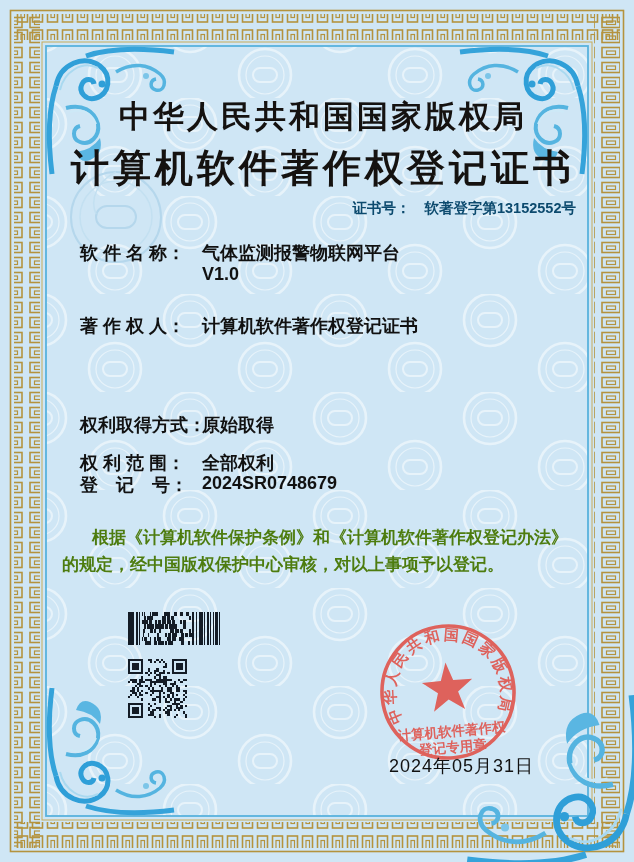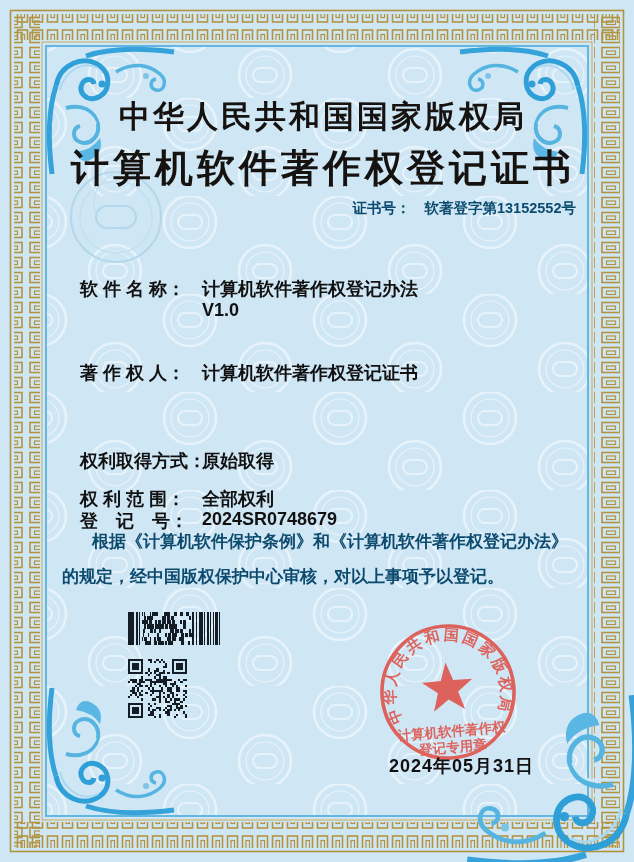--- a/index.html
+++ b/index.html
@@ -9,26 +9,26 @@
     font-family:"Liberation Sans","DejaVu Sans",sans-serif;
     padding-left:12px;
   }
   .layer{position:absolute;left:0;top:0;pointer-events:none;}
   .title{position:absolute;left:0;width:100%;text-align:center;color:#151210;
     font-family:"Liberation Serif","DejaVu Serif",serif;font-weight:700;}
   .t1{top:96px;font-size:31px;letter-spacing:3px;}
   .t2{top:143px;font-size:38px;letter-spacing:4px;}
   .certno{position:absolute;top:199px;right:70px;font-size:14.5px;font-weight:700;color:#0c4a6e;}
   .certno .lab{margin-right:14px;}
-  .row{position:absolute;left:80px;height:24px;font-size:18px;font-weight:700;color:#111;white-space:nowrap;margin-top:36px;}
+  .row{position:absolute;left:80px;height:24px;font-size:18px;font-weight:700;color:#111;white-space:nowrap;}
   .row .lab{display:inline-block;width:122px;white-space:pre;}
   .row .val{position:absolute;left:122px;top:0;white-space:pre;}
   .statement{position:absolute;left:62px;top:524px;width:512px;
-    font-size:17px;font-weight:700;color:#0c4a6e;line-height:35px;text-indent:30px;text-align:left;}
-  .date{position:absolute;left:389px;top:754px;font-size:18px;font-weight:700;color:#111;letter-spacing:1px;}
+    font-size:17px;font-weight:700;color:#4d7c0f;line-height:27px;text-indent:30px;text-align:left;}
+  .date{position:absolute;left:389px;top:754px;font-size:18px;font-weight:400;color:#111;letter-spacing:1px;}
   svg{display:block;}
 </style>
 </head>
 <body>
 
 <div class="cert">
 
   <svg class="layer" width="634" height="862" viewBox="0 0 634 862">
     <defs>
       <pattern id="wm" width="150" height="98" patternUnits="userSpaceOnUse">
@@ -94,26 +94,26 @@
 
   <div class="title t1">中华人民共和国国家版权局</div>
   <div class="title t2">计算机软件著作权登记证书</div>
 
   <div class="certno">
     <span class="lab">证书号：</span><span>软著登字第13152552号</span>
   </div>
 
   <div class="row" style="top:241px">
     <span class="lab">软 件 名 称：</span>
-    <span class="val">计算机软件著作权登记办法</span>
+    <span class="val">气体监测报警物联网平台</span>
   </div>
   <div class="row" style="top:264px">
     <span class="val">V1.0</span>
   </div>
-  <div class="row" style="top:325px">
+  <div class="row" style="top:314px">
     <span class="lab">著 作 权 人：</span>
     <span class="val">计算机软件著作权登记证书</span>
   </div>
   <div class="row" style="top:413px">
     <span class="lab">权利取得方式：</span>
     <span class="val">原始取得</span>
   </div>
   <div class="row" style="top:451px">
     <span class="lab">权 利 范 围：</span>
     <span class="val">全部权利</span>

